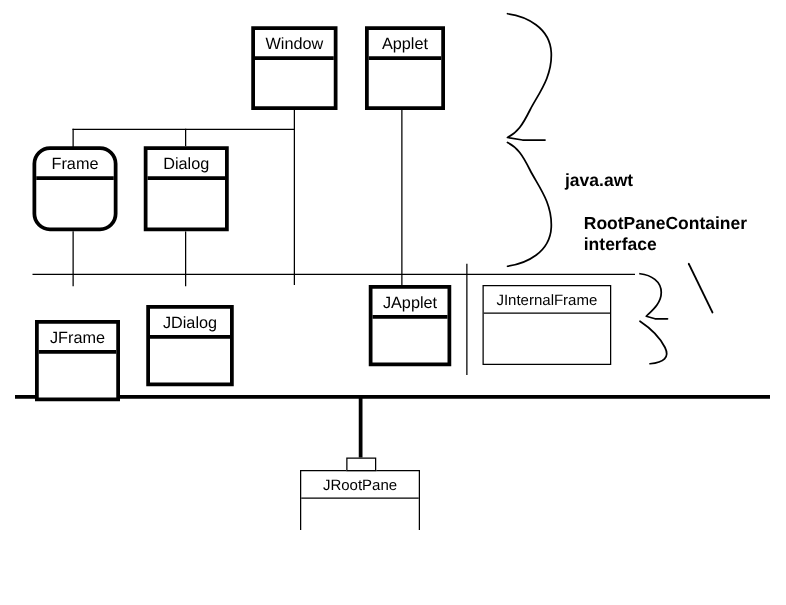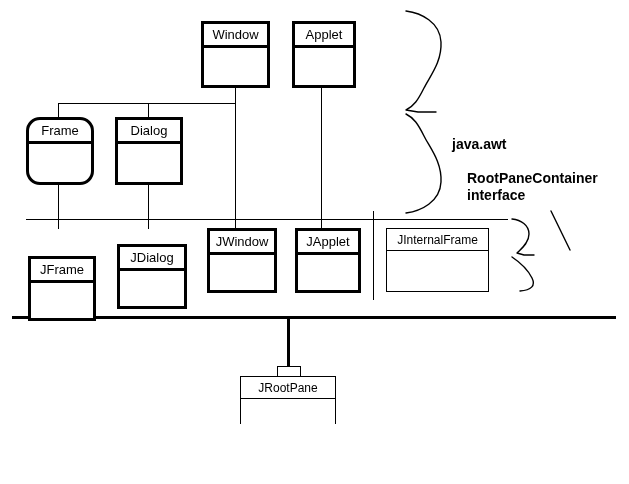--- a/index.html
+++ b/index.html
@@ -174,24 +174,20 @@
   <div class="uml-box" style="left:28px; top:228px; width:68px; height:65px;margin-top:28px;">
     <div class="uml-title">JFrame</div>
     <div class="uml-body"></div>
   </div>
 
   <div class="uml-box" style="left:117px; top:244px; width:70px; height:65px;">
     <div class="uml-title">JDialog</div>
     <div class="uml-body"></div>
   </div>
 
-  <div class="uml-box" style="left:207px; top:228px; width:70px; height:65px;">
-    <div class="uml-title">JWindow</div>
-    <div class="uml-body"></div>
-  </div>
 
   <div class="uml-box" style="left:295px; top:228px; width:66px; height:65px;">
     <div class="uml-title">JApplet</div>
     <div class="uml-body"></div>
   </div>
 
   <div class="uml-box thin" style="left:386px; top:228px; width:103px; height:64px;">
     <div class="uml-title">JInternalFrame</div>
     <div class="uml-body"></div>
   </div>

